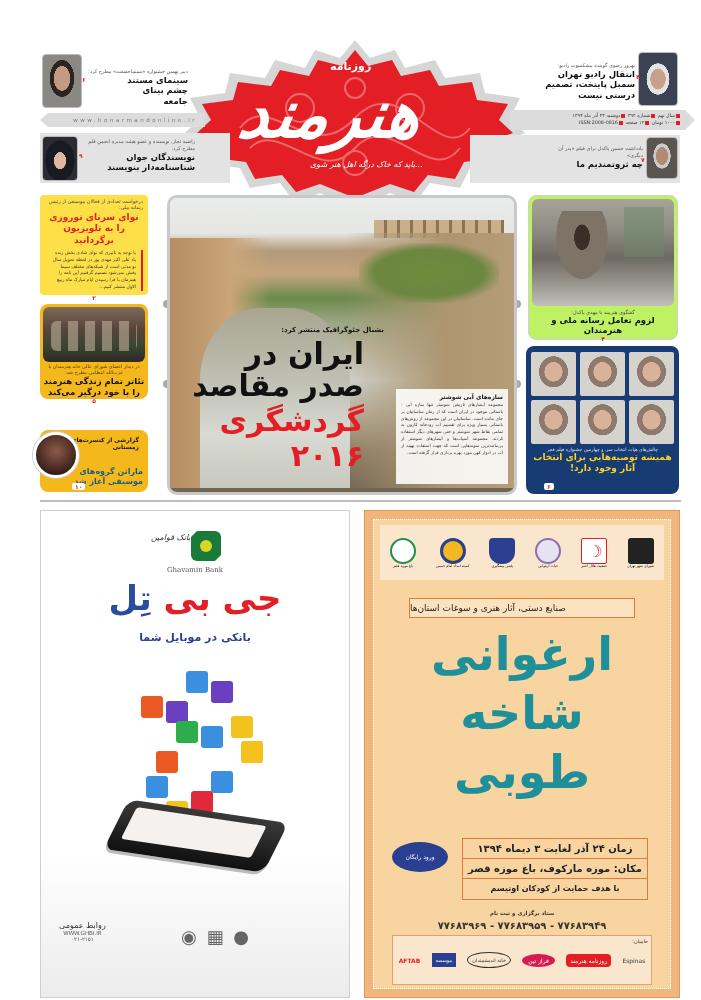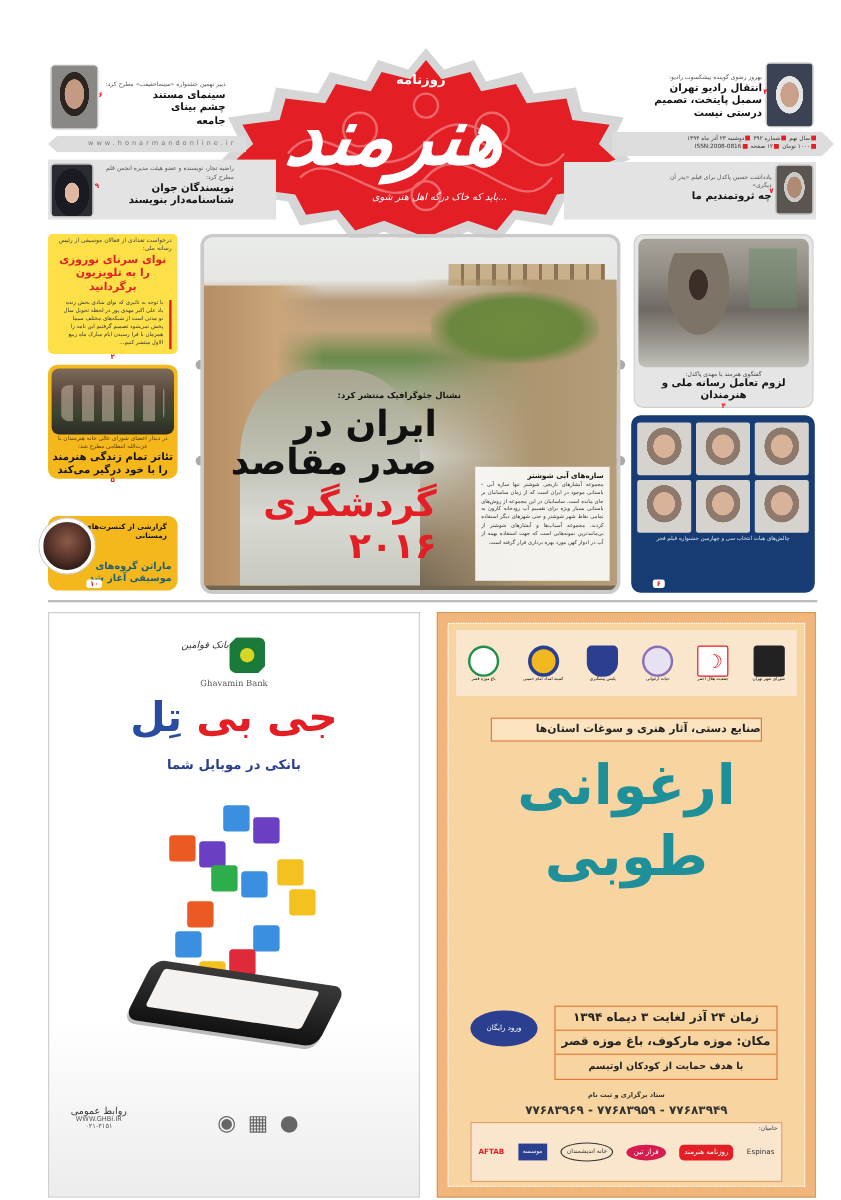--- a/index.html
+++ b/index.html
@@ -40,21 +40,21 @@
   .y1 { left: 40px; top: 304px; width: 108px; height: 95px; padding: 3px; }
   .y1-photo { height: 55px; border-radius: 6px; background: linear-gradient(180deg, #7c6a59 0%, #57453b 40%, #3a4530 70%, #2d2a24 100%); position: relative; overflow: hidden; }
   .y1-photo::after { content: ""; position: absolute; left: 8px; right: 8px; top: 14px; height: 30px; background: repeating-linear-gradient(90deg, #c9b6a4 0 10px, rgba(0,0,0,0) 10px 17px); opacity: .55; border-radius: 6px; }
   .y1 .kick { font-size: 4.8px; color: #5a3a00; text-align: center; margin-top: 2px; line-height: 1.3; }
   .y1 .ttl { font-size: 8.5px; font-weight: 900; color: #111; text-align: center; line-height: 1.2; }
   .y2 { left: 40px; top: 430px; width: 108px; height: 62px; padding: 6px 5px; }
   .y2 .kick { font-size: 6px; font-weight: bold; color: #111; text-align: right; line-height: 1.2; padding-right: 4px; }
   .y2 .ttl { font-size: 8px; font-weight: 900; color: #1b5e7a; text-align: right; line-height: 1.2; margin-top: 17px; }
   .avatar-circle { left: 33px; top: 432px; width: 46px; height: 46px; border-radius: 50%; border: 3px solid #fff; background: radial-gradient(circle at 50% 40%, #8b5b4a 0%, #5a352b 45%, #2a1a16 80%); box-shadow: 0 0 0 1px #ccc; }
   
-  .r-card { left: 528px; top: 195px; width: 150px; height: 145px; border: 1px solid #d0d0d0; border-radius: 8px; padding: 3px; background: #e5e5e5; }
+  .r-card { left: 528px; top: 195px; width: 150px; height: 145px; border: 1px solid #d0d0d0; border-radius: 8px; padding: 3px; background: #bef264; }
   .r-photo { height: 107px; border-radius: 6px; background: linear-gradient(180deg, #a8a49a 0%, #8d8a82 30%, #6e6962 55%, #9b9890 80%, #c2c0bb 100%); position: relative; overflow: hidden; }
   .r-photo::before { content: ""; position: absolute; left: 20px; top: 12px; width: 60px; height: 75px; background: radial-gradient(ellipse at 50% 35%, #3b2e28 0 18%, #7d7467 19% 60%, rgba(0,0,0,0) 61%); }
   .r-photo::after { content: ""; position: absolute; right: 10px; top: 8px; width: 40px; height: 50px; background: #6a8a6a; opacity: .5; }
   .r-card .kick { font-size: 5px; color: #444; text-align: center; margin-top: 3px; }
   .r-card .ttl { font-size: 8.5px; font-weight: 900; color: #111; text-align: center; }
   .blue-card { left: 526px; top: 346px; width: 153px; height: 148px; background: #163c73; border-radius: 8px; padding: 6px 5px; }
   .faces { display: grid; grid-template-columns: repeat(3, 1fr); gap: 4px; height: 92px; }
   .face { background: radial-gradient(ellipse at 50% 45%, #d9b29a 0 28%, #8e7a6c 29% 45%, #d6d3ce 46%); border-radius: 2px; }
   .blue-card .kick { font-size: 4.6px; color: #dfe6f2; text-align: center; margin-top: 3px; }
   .blue-card .ttl { font-size: 9px; font-weight: 900; color: #ffd21f; text-align: center; line-height: 1.2; }
@@ -75,21 +75,21 @@
   .os-icons { position: absolute; left: 140px; top: 415px; font-size: 18px; color: #666; direction: ltr; letter-spacing: 2px; }
   .pr { position: absolute; left: 18px; top: 410px; text-align: center; direction: rtl; }
   .pr .l1 { font-size: 8px; color: #333; text-align: center; }
   .pr .l2 { font-size: 5.5px; color: #555; direction: ltr; }
   .pr .l3 { font-size: 5.5px; color: #555; }
   
   .ad-right { left: 364px; top: 510px; width: 316px; height: 488px; background: #f0b67c; border: 1px solid #d99a5c; }
   .ad-right-inner { position: absolute; inset: 8px; background: #f7d4a0; border: 1px dotted #fff; }
   .sponsors-top { position: absolute; left: 6px; right: 6px; top: 5px; height: 55px; background: #f9e6cc; display: flex; flex-direction: row; justify-content: space-around; align-items: center; }
   .logo-c { width: 26px; height: 26px; border-radius: 50%; }
-  .ribbon { position: absolute; left: 35px; right: 35px; top: 78px; height: 20px; border: 1.5px solid #e07a3a; background: #fbe3bf; text-align: right; font-size: 9px; font-weight: bold; color: #222; line-height: 18px; }
+  .ribbon { position: absolute; left: 35px; right: 35px; top: 78px; height: 20px; border: 1.5px solid #e07a3a; background: #fbe3bf; text-align: left; font-size: 9px; font-weight: normal; color: #222; line-height: 18px; }
   .festival-title { position: absolute; left: 15px; right: 15px; top: 105px; text-align: center; font-size: 46px; font-weight: 900; color: #1f8f9a; line-height: 1.28; }
   .info-box { position: absolute; left: 88px; right: 22px; top: 318px; border: 1.5px solid #e07a3a; }
   .info-row { height: 20px; font-size: 10px; font-weight: bold; color: #222; text-align: center; line-height: 20px; border-bottom: 1.5px solid #e07a3a; }
   .info-row.small { font-size: 8px; border-bottom: none; }
   .stamp { position: absolute; left: 18px; top: 322px; width: 56px; height: 30px; background: #2a3f8f; border-radius: 50%; color: #fff; font-size: 6px; text-align: center; line-height: 30px; }
   .reg-label { position: absolute; left: 0; right: 0; top: 390px; text-align: center; font-size: 5.5px; font-weight: bold; color: #333; }
   .phones-line { position: absolute; left: 0; right: 0; top: 400px; text-align: center; font-size: 10px; font-weight: bold; color: #333; }
   .sponsors-bottom { position: absolute; left: 18px; right: 18px; top: 415px; height: 50px; background: #f9e6cc; border: 1px solid #e0a070; display: flex; justify-content: space-around; align-items: center; }
   .spon-label { position: absolute; right: 22px; top: 418px; font-size: 5px; color: #333; }
 </style>
@@ -223,20 +223,21 @@
 <div class="abs blue-card">
   <div class="faces">
     <div class="face"></div>
     <div class="face"></div>
     <div class="face"></div>
     <div class="face"></div>
     <div class="face"></div>
     <div class="face"></div>
   </div>
   <div class="kick">چالش‌های هیات انتخاب سی و چهارمین جشنواره فیلم فجر</div>
+  <div class="ttl">همیشه توصیه‌هایی برای انتخاب آثار وجود دارد!</div>
   <div class="page-num" style="position:absolute;left:18px;bottom:4px;background:#fff;padding:0 3px;border-radius:2px;">۶</div>
 </div>
 
 <div class="abs divider"></div>
 
 <div class="abs ad-left">
   <div class="bank-logo"></div>
   <div class="bank-fa">بانک قوامین</div>
   <div class="bank-en">Ghavamin Bank</div>
   <div class="brand-big">
@@ -299,20 +300,21 @@
           <div style="font-size:3.5px;">کمیته امداد امام خمینی</div>
         </div>
       <div style="text-align:center;">
           <div class="logo-c" style="background:#fff;border:2px solid #1f8f4a;margin:auto;"></div>
           <div style="font-size:3.5px;">باغ موزه قصر</div>
         </div>
     </div>
     <div class="ribbon">صنایع دستی، آثار هنری و سوغات استان‌ها</div>
     <div class="festival-title">
       <div>ارغوانی</div>
+      <div>شاخه</div>
       <div>طوبی</div>
     </div>
     <div class="stamp">ورود رایگان</div>
     <div class="info-box">
       <div class="info-row">زمان ۲۴ آذر لغایت ۳ دیماه ۱۳۹۴</div>
       <div class="info-row">مکان: موزه مارکوف، باغ موزه قصر</div>
       <div class="info-row small">با هدف حمایت از کودکان اوتیسم</div>
     </div>
     <div class="reg-label">ستاد برگزاری و ثبت نام</div>
     <div class="phones-line">۷۷۶۸۳۹۴۹ - ۷۷۶۸۳۹۵۹ - ۷۷۶۸۳۹۶۹</div>

